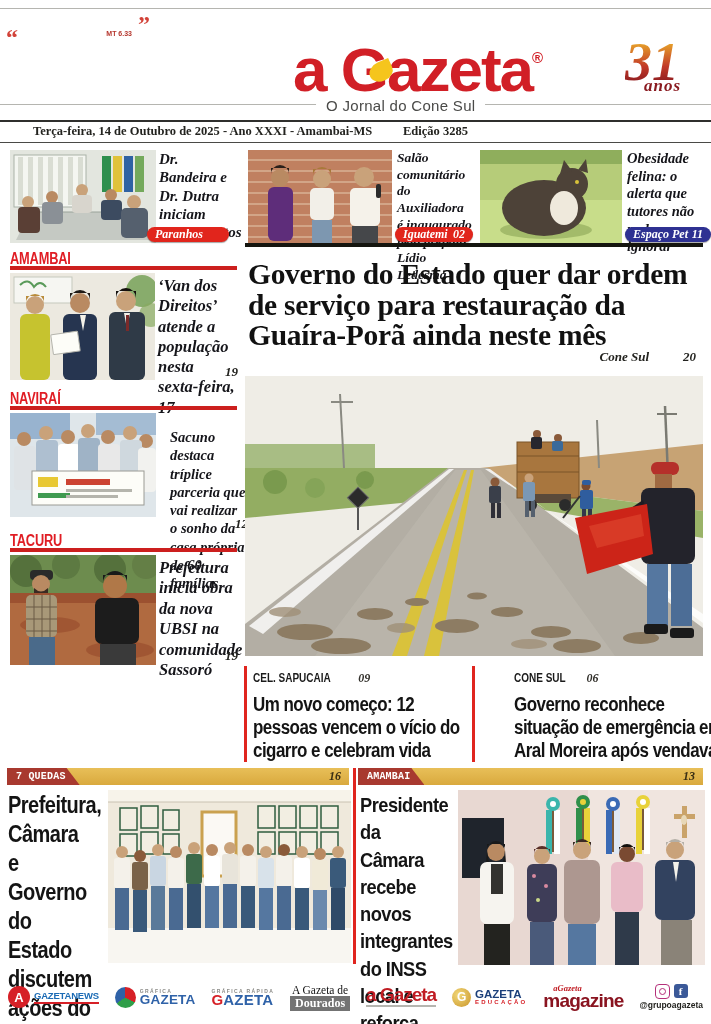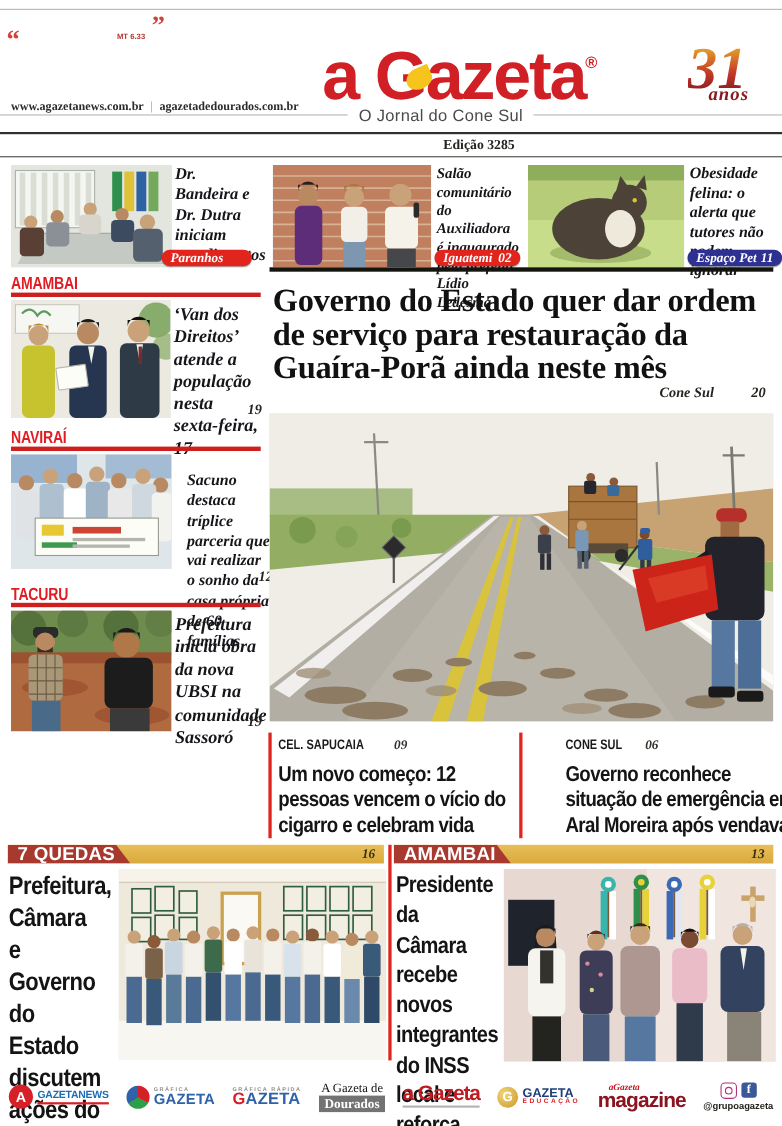--- a/index.html
+++ b/index.html
@@ -44,21 +44,21 @@
                  display:inline-block;transform:scaleX(.8);transform-origin:0 50%;white-space:nowrap;}
   .teaser-page{font-family:"Liberation Serif",serif;font-style:italic;font-weight:bold;font-size:12px;color:#33312c;}
   
   .badge{position:absolute;display:flex;justify-content:space-between;align-items:center;background:#e1251c;color:#fff;
          border-radius:9px;padding:0 8px;height:15px;font-family:"Liberation Serif",serif;font-style:italic;
          font-weight:bold;font-size:12px;box-shadow:0 1px 1px rgba(0,0,0,.35);}
   .badge.blue{background:#2e3192;}
   
   .goldbar{position:absolute;height:17px;background:linear-gradient(180deg,#e8bf58,#d9a93e);}
   .goldbar .tag{position:absolute;left:0;top:0;bottom:0;background:#a8392f;color:#fff;display:flex;align-items:center;
-       padding:0 14px 0 9px;font-family:Liberation Sans, sans-serif;font-weight:bold;font-size:17px;
+       padding:0 14px 0 9px;font-family:Liberation Mono, monospace;font-weight:bold;font-size:10px;
        clip-path:polygon(0 0,calc(100% - 13px) 0,100% 100%,0 100%);letter-spacing:.2px;text-align:center;}
   .goldbar .pg{position:absolute;right:8px;top:1px;font-family:"Liberation Serif",serif;font-style:italic;
        font-weight:bold;font-size:12px;color:#3a2f14;}
   
   figure{margin:0;padding:0;}
   .photo{position:absolute;overflow:hidden;background:#ddd;}
   .photo svg{display:block;width:100%;height:100%;}
   
   .footer{position:absolute;left:8px;right:8px;top:974px;height:46px;display:flex;align-items:center;
           justify-content:space-between;font-family:"Liberation Sans",sans-serif;}
@@ -96,26 +96,24 @@
 
   <div class="abs" style="left:293px;top:28px;width:330px;">
     <div class="logo-main"><span>a Gazeta</span><span class="logo-reg">®</span></div>
     <div class="logo-accent" style="left:76px;top:34px;"></div>
   </div>
 
   <div class="abs anniv-num" style="left:625px;top:40px;">31</div>
   <div class="abs anniv-label" style="left:628px;top:84px;">anos</div>
 
   <div class="hrule" style="left:0;right:0;top:104px;"></div>
-  <div class="abs websites" style="left:10px;top:91px;">
-    <span>www.agazetanews.com.br</span><span class="sep">|</span><span>agazetadedourados.com.br</span>
-  </div>
   <div class="abs tagline" style="left:355px;top:97px;transform:translateX(-23%);">O Jornal do Cone Sul</div>
 
   <div class="datebar">
+    <div class="dtxt abs" style="left:33px;">Terça-feira, 14 de Outubro de 2025 - Ano XXXI - Amambai-MS</div>
     <div class="dtxt abs" style="left:403px;">Edição 3285</div>
   </div>
 
   <figure class="photo" style="left:10px;top:150px;width:146px;height:93px;">
     <svg viewBox="0 0 146 93" preserveAspectRatio="none">
       <rect width="146" height="93" fill="#e3e6df"></rect>
       <rect x="4" y="5" width="72" height="52" fill="#f4f6f1" stroke="#aab2a8"></rect>
       <g fill="#d9ddd3">
           <rect x="8" y="7" width="5" height="48"></rect>
           <rect x="18" y="7" width="5" height="48"></rect>

